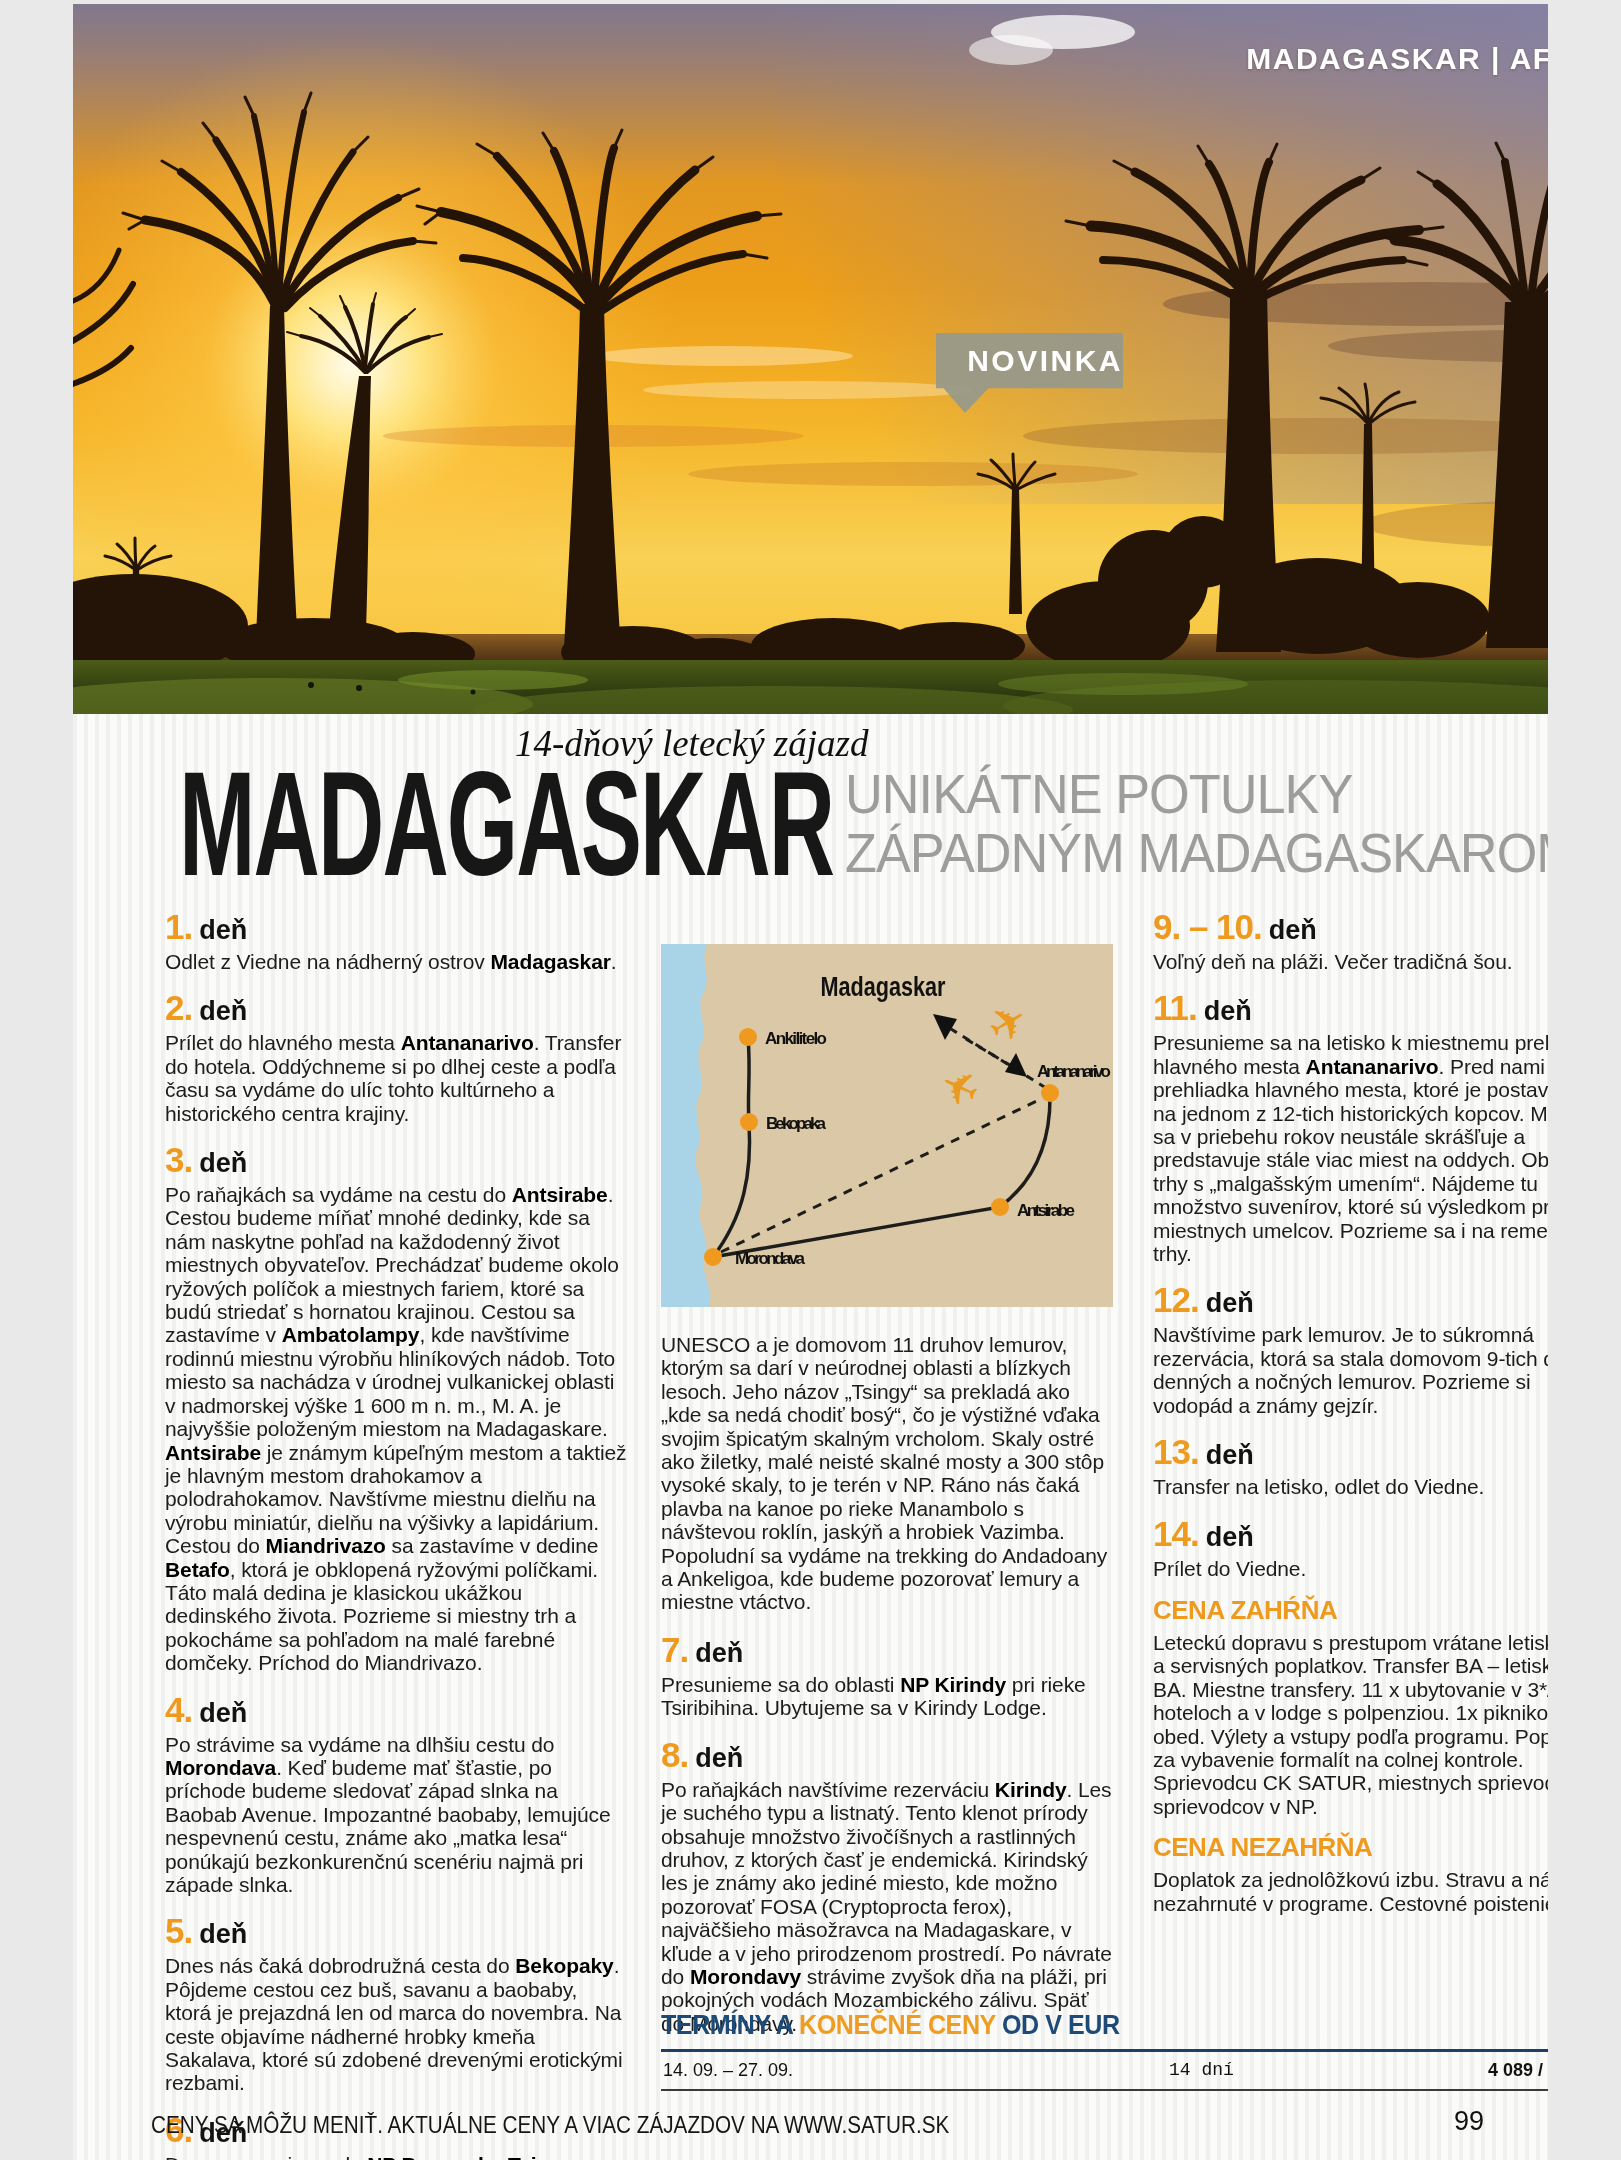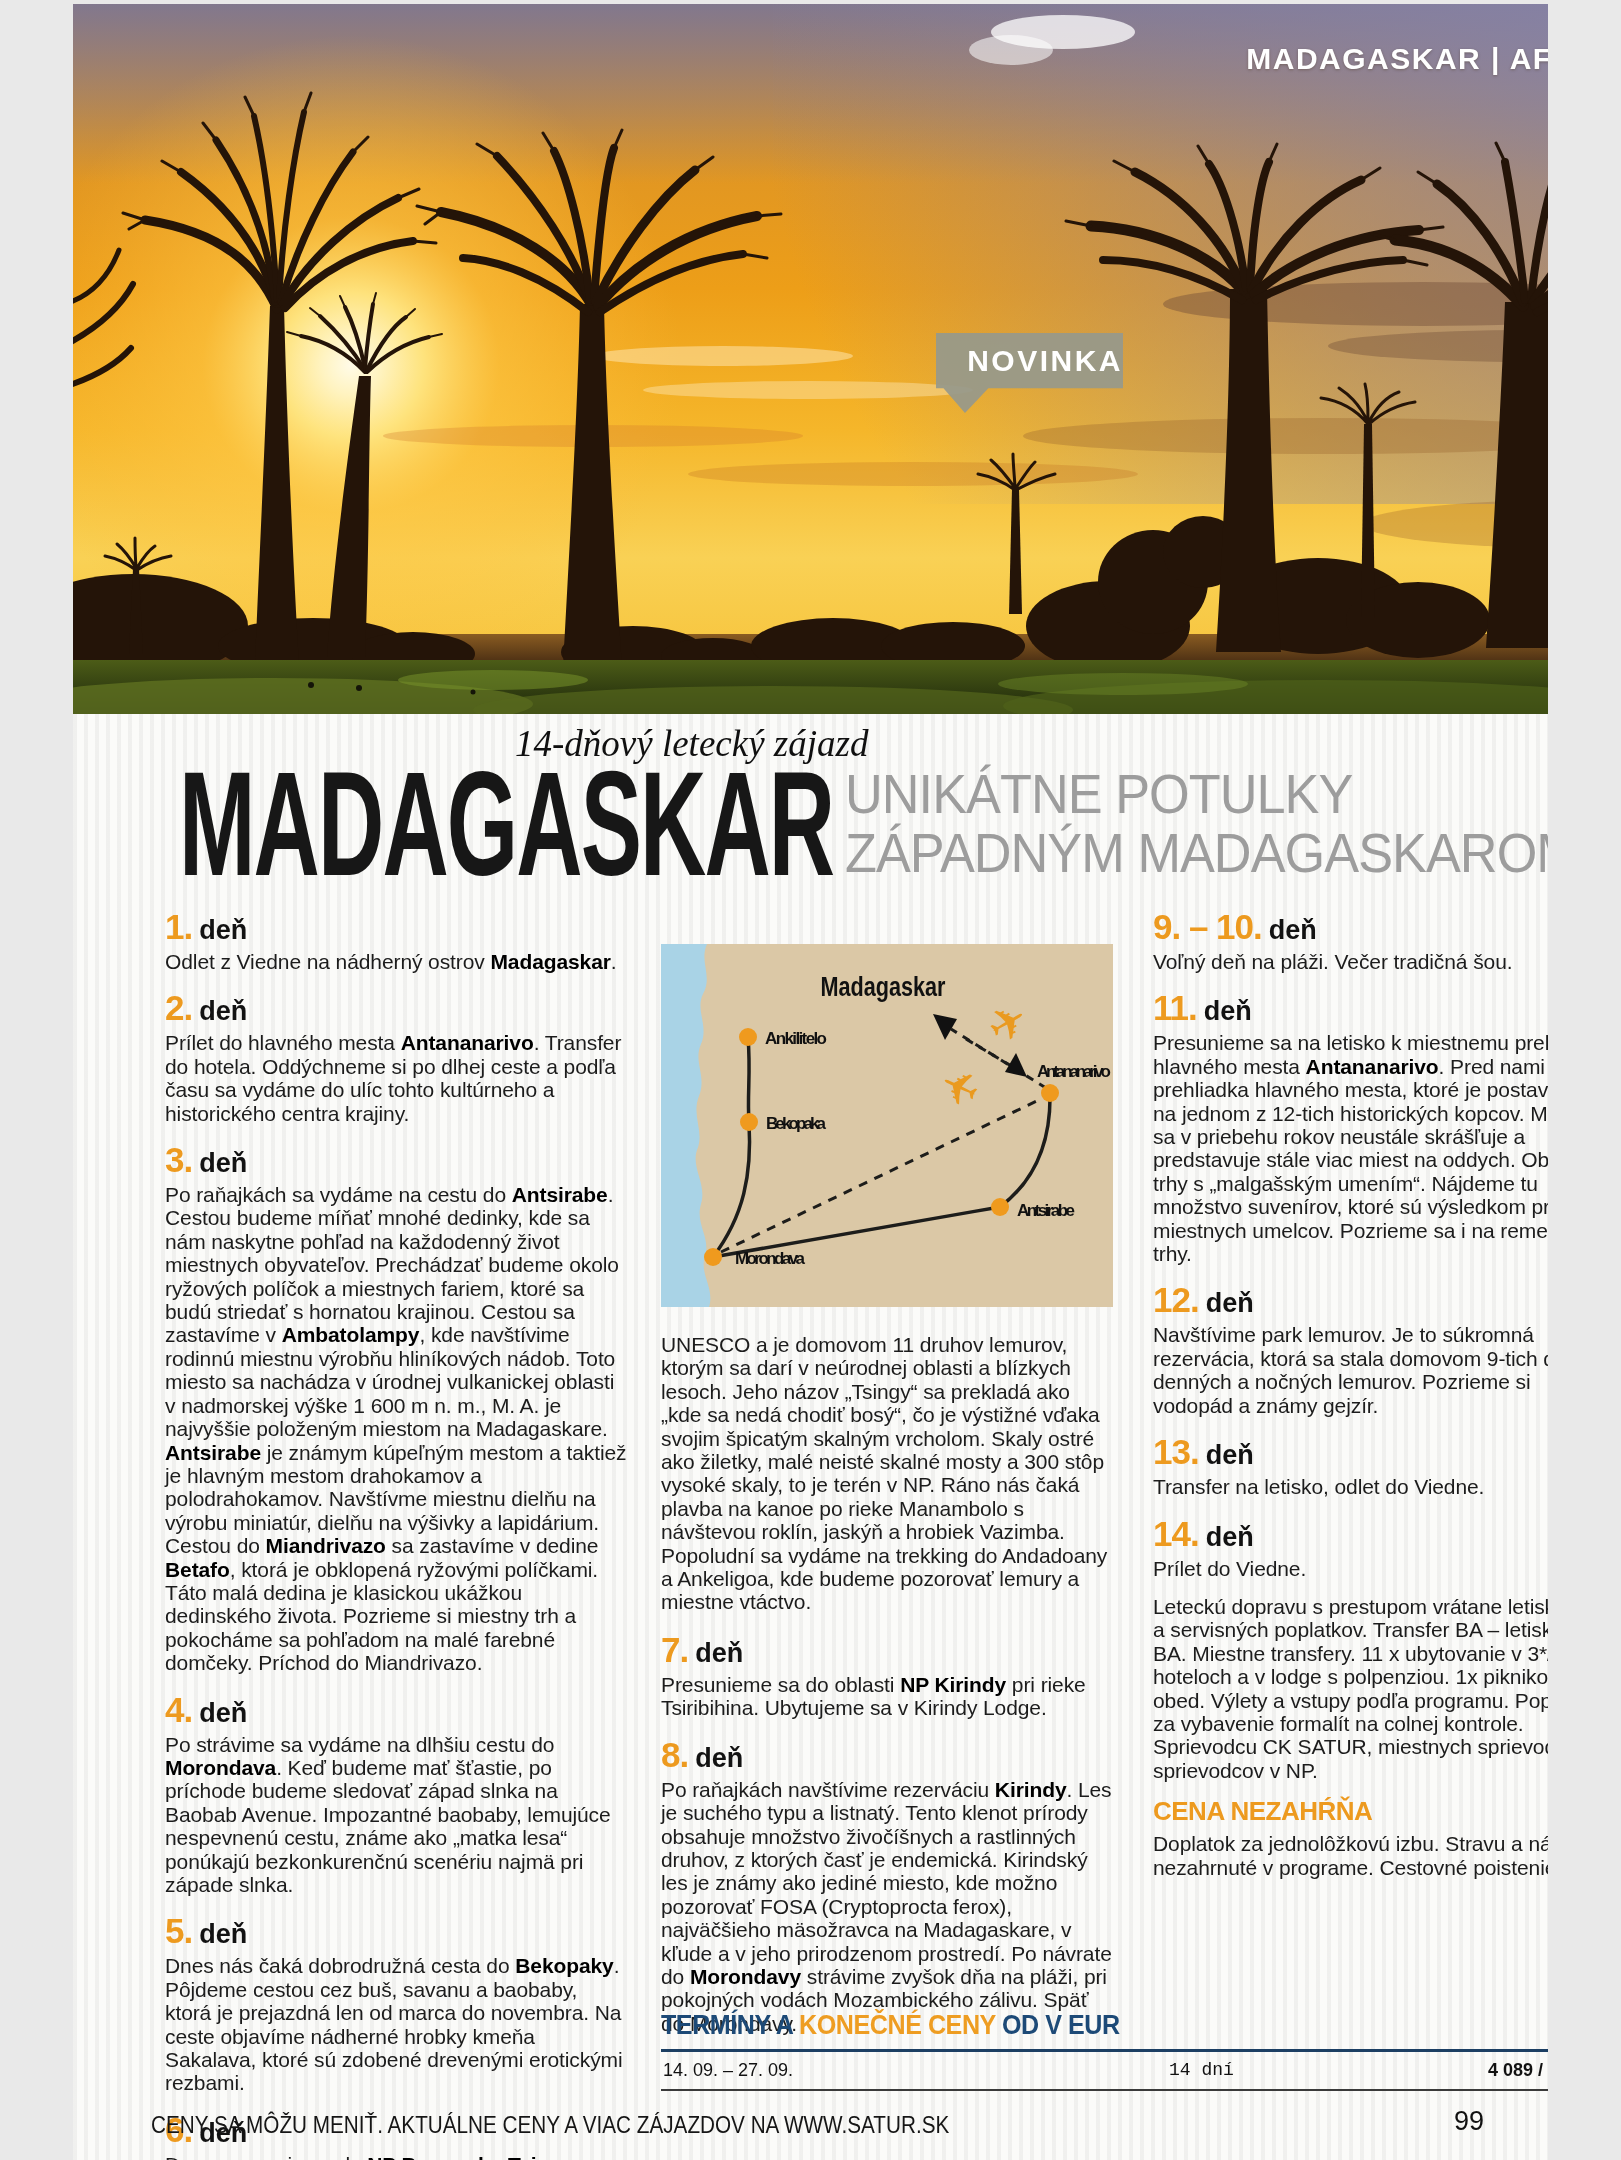--- a/index.html
+++ b/index.html
@@ -327,20 +327,21 @@
     </div>
     <div class="day">
       <div class="dhead"><span class="dnum">13.</span><span class="dword">deň</span></div>
       <p class="body"><span>Transfer na letisko, odlet do Viedne.</span></p>
     </div>
     <div class="day">
       <div class="dhead"><span class="dnum">14.</span><span class="dword">deň</span></div>
       <p class="body"><span>Prílet do Viedne.</span></p>
     </div>
     <div class="cena">
+      <div class="cena-h">CENA ZAHŔŇA</div>
       <p class="body">Leteckú dopravu s prestupom vrátane letiskových a servisných poplatkov. Transfer BA – letisko – BA. Miestne transfery. 11 x ubytovanie v 3*/4* hoteloch a v lodge s polpenziou. 1x piknikový obed. Výlety a vstupy podľa programu. Poplatok za vybavenie formalít na colnej kontrole. Sprievodcu CK SATUR, miestnych sprievodcov a sprievodcov v NP.</p>
     </div>
     <div class="cena">
       <div class="cena-h">CENA NEZAHŔŇA</div>
       <p class="body">Doplatok za jednolôžkovú izbu. Stravu a nápoje nezahrnuté v programe. Cestovné poistenie.</p>
     </div>
   </div>
 
   <div class="terms">
     <div class="terms-h"><span class="t-navy">TERMÍNY A </span><span class="t-orange">KONEČNÉ CENY</span><span class="t-navy"> OD V EUR</span></div>

